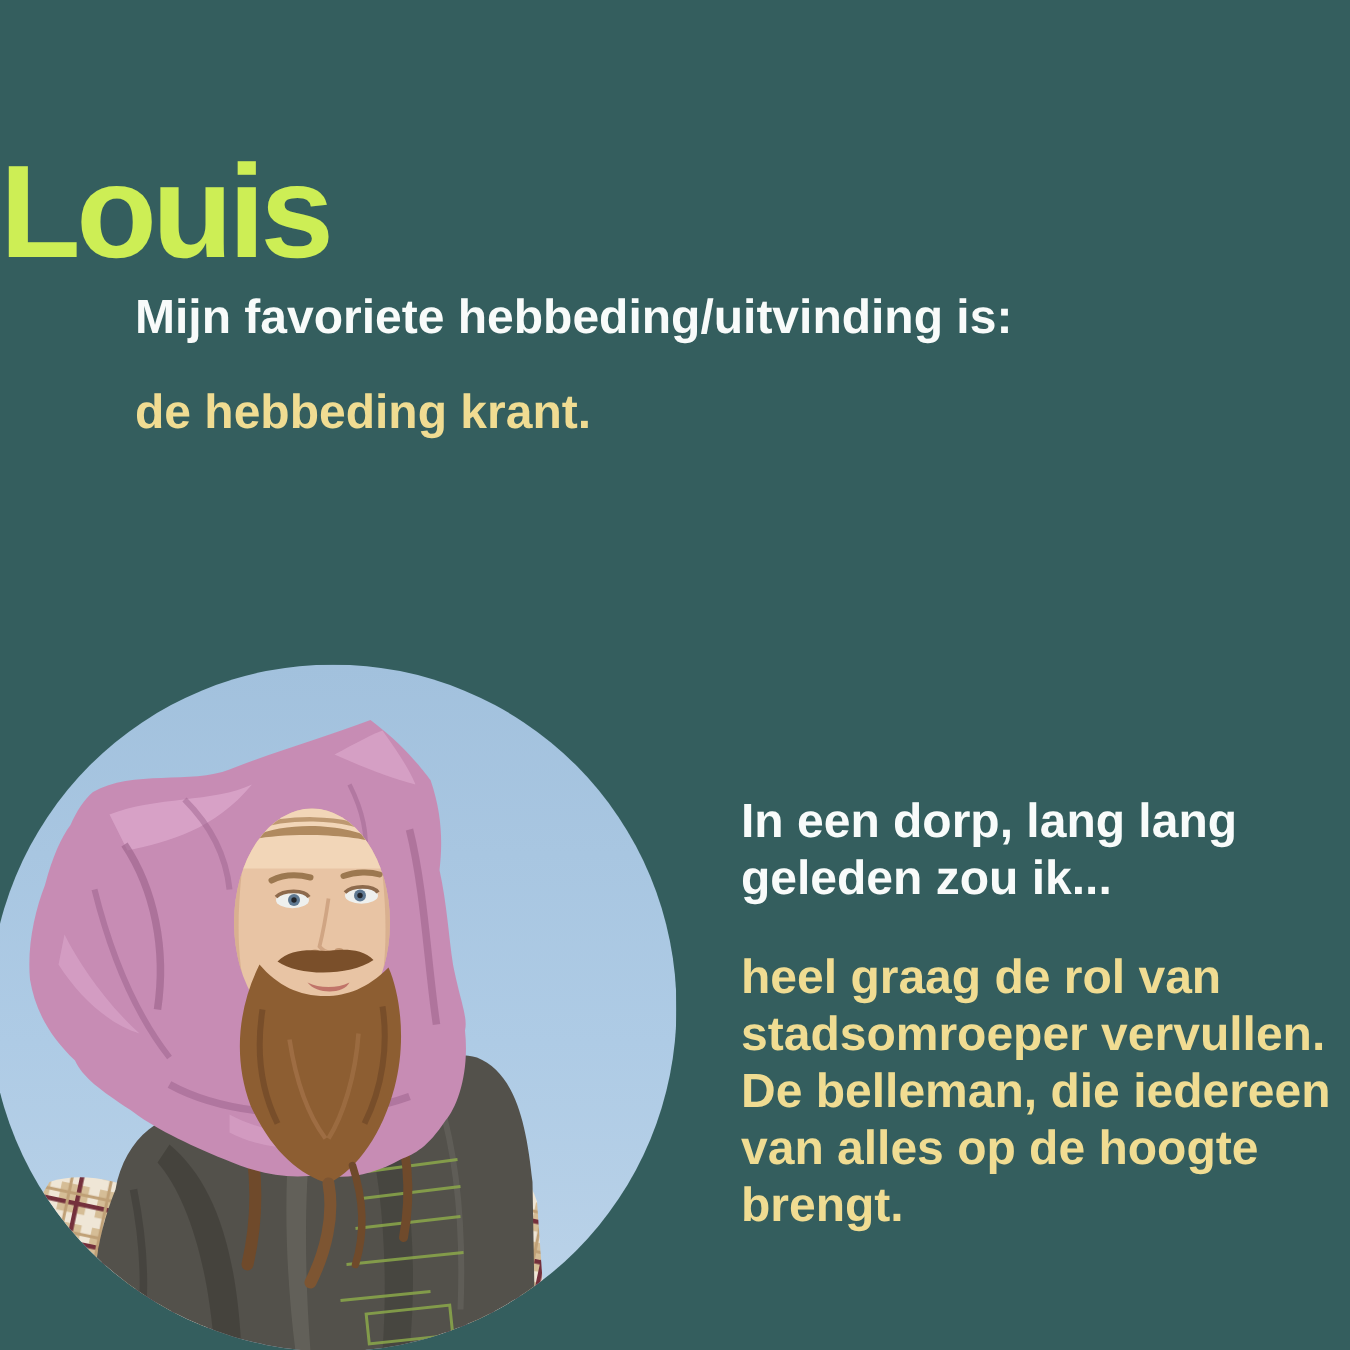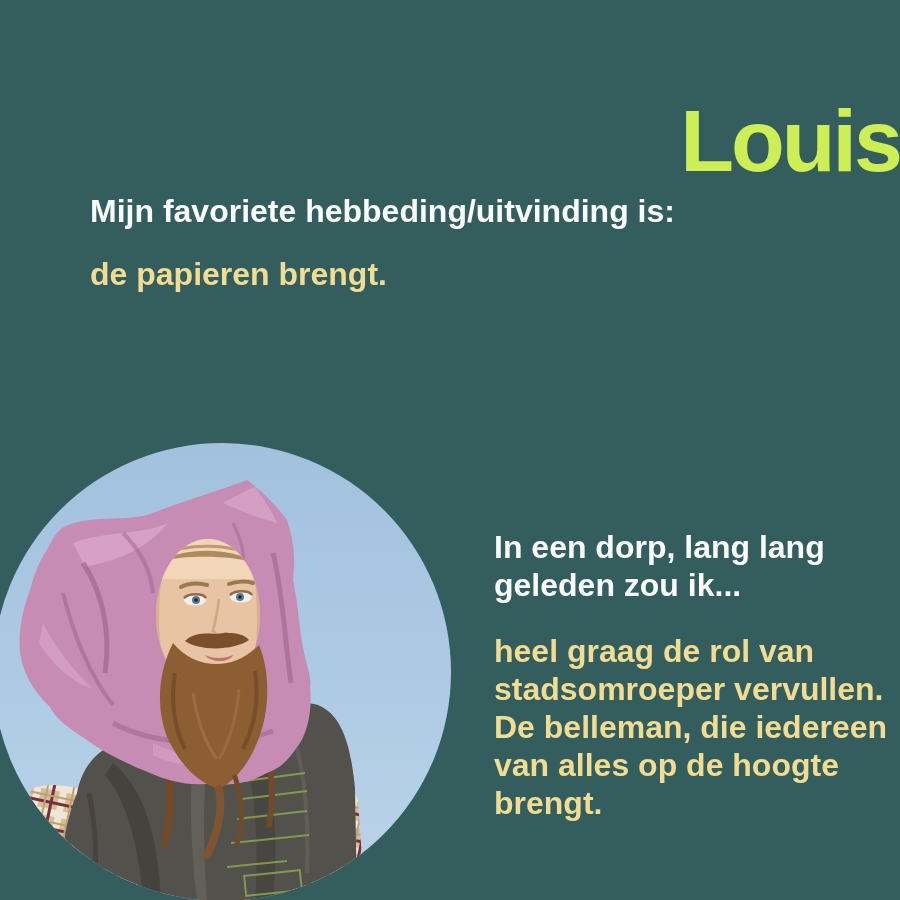--- a/index.html
+++ b/index.html
@@ -3,21 +3,21 @@
 <meta charset="utf-8">
 <style>
   html,body { margin:0; padding:0; background:#222; }
   .canvas {
     position:relative; width:900px; height:900px; overflow:hidden;
     background:#345e5e;
     font-family:"Liberation Sans", sans-serif;
   }
   .title {
     position:absolute; top:38px; left:0; right:0;
-    text-align:right; font-size:88px; font-weight:bold;
+    text-align:left; font-size:88px; font-weight:bold;
     letter-spacing:-3px; line-height:1; color:#cdee55;
   }
   .q-text { position:absolute; font-weight:bold; font-size:32px; line-height:38px; }
   .white  { color:#f8fbfa; }
   .yellow { color:#f0dc92; }
   .q1-label  { left:90px; top:192px; width:620px; }
   .q1-answer { left:90px; top:255px; width:620px; }
   .q2-label  { left:494px; top:528px; width:400px; white-space:pre-line; }
   .q2-answer { left:494px; top:632px; width:400px; white-space:pre-line; }
   .portrait {
@@ -27,21 +27,21 @@
   .portrait svg { display:block; width:100%; height:100%; }
 </style>
 </head>
 <body>
 
 <div class="canvas">
 
   <h1 class="title">Louis</h1>
 
   <div class="q-text white q1-label">Mijn favoriete hebbeding/uitvinding is:</div>
-  <div class="q-text yellow q1-answer">de papieren brengt.</div>
+  <div class="q-text yellow q1-answer">de hebbeding krant.</div>
 
   <div class="portrait">
     <svg viewBox="0 0 458 458" preserveAspectRatio="none">
       <defs>
         <linearGradient id="sky" x1="0" y1="0" x2="0" y2="1">
           <stop offset="0" stop-color="#a2c1dd"></stop>
           <stop offset="0.55" stop-color="#aecbe5"></stop>
           <stop offset="1" stop-color="#bdd4e9"></stop>
         </linearGradient>
         <pattern id="plaid" width="26" height="26" patternUnits="userSpaceOnUse" patternTransform="rotate(12)">

